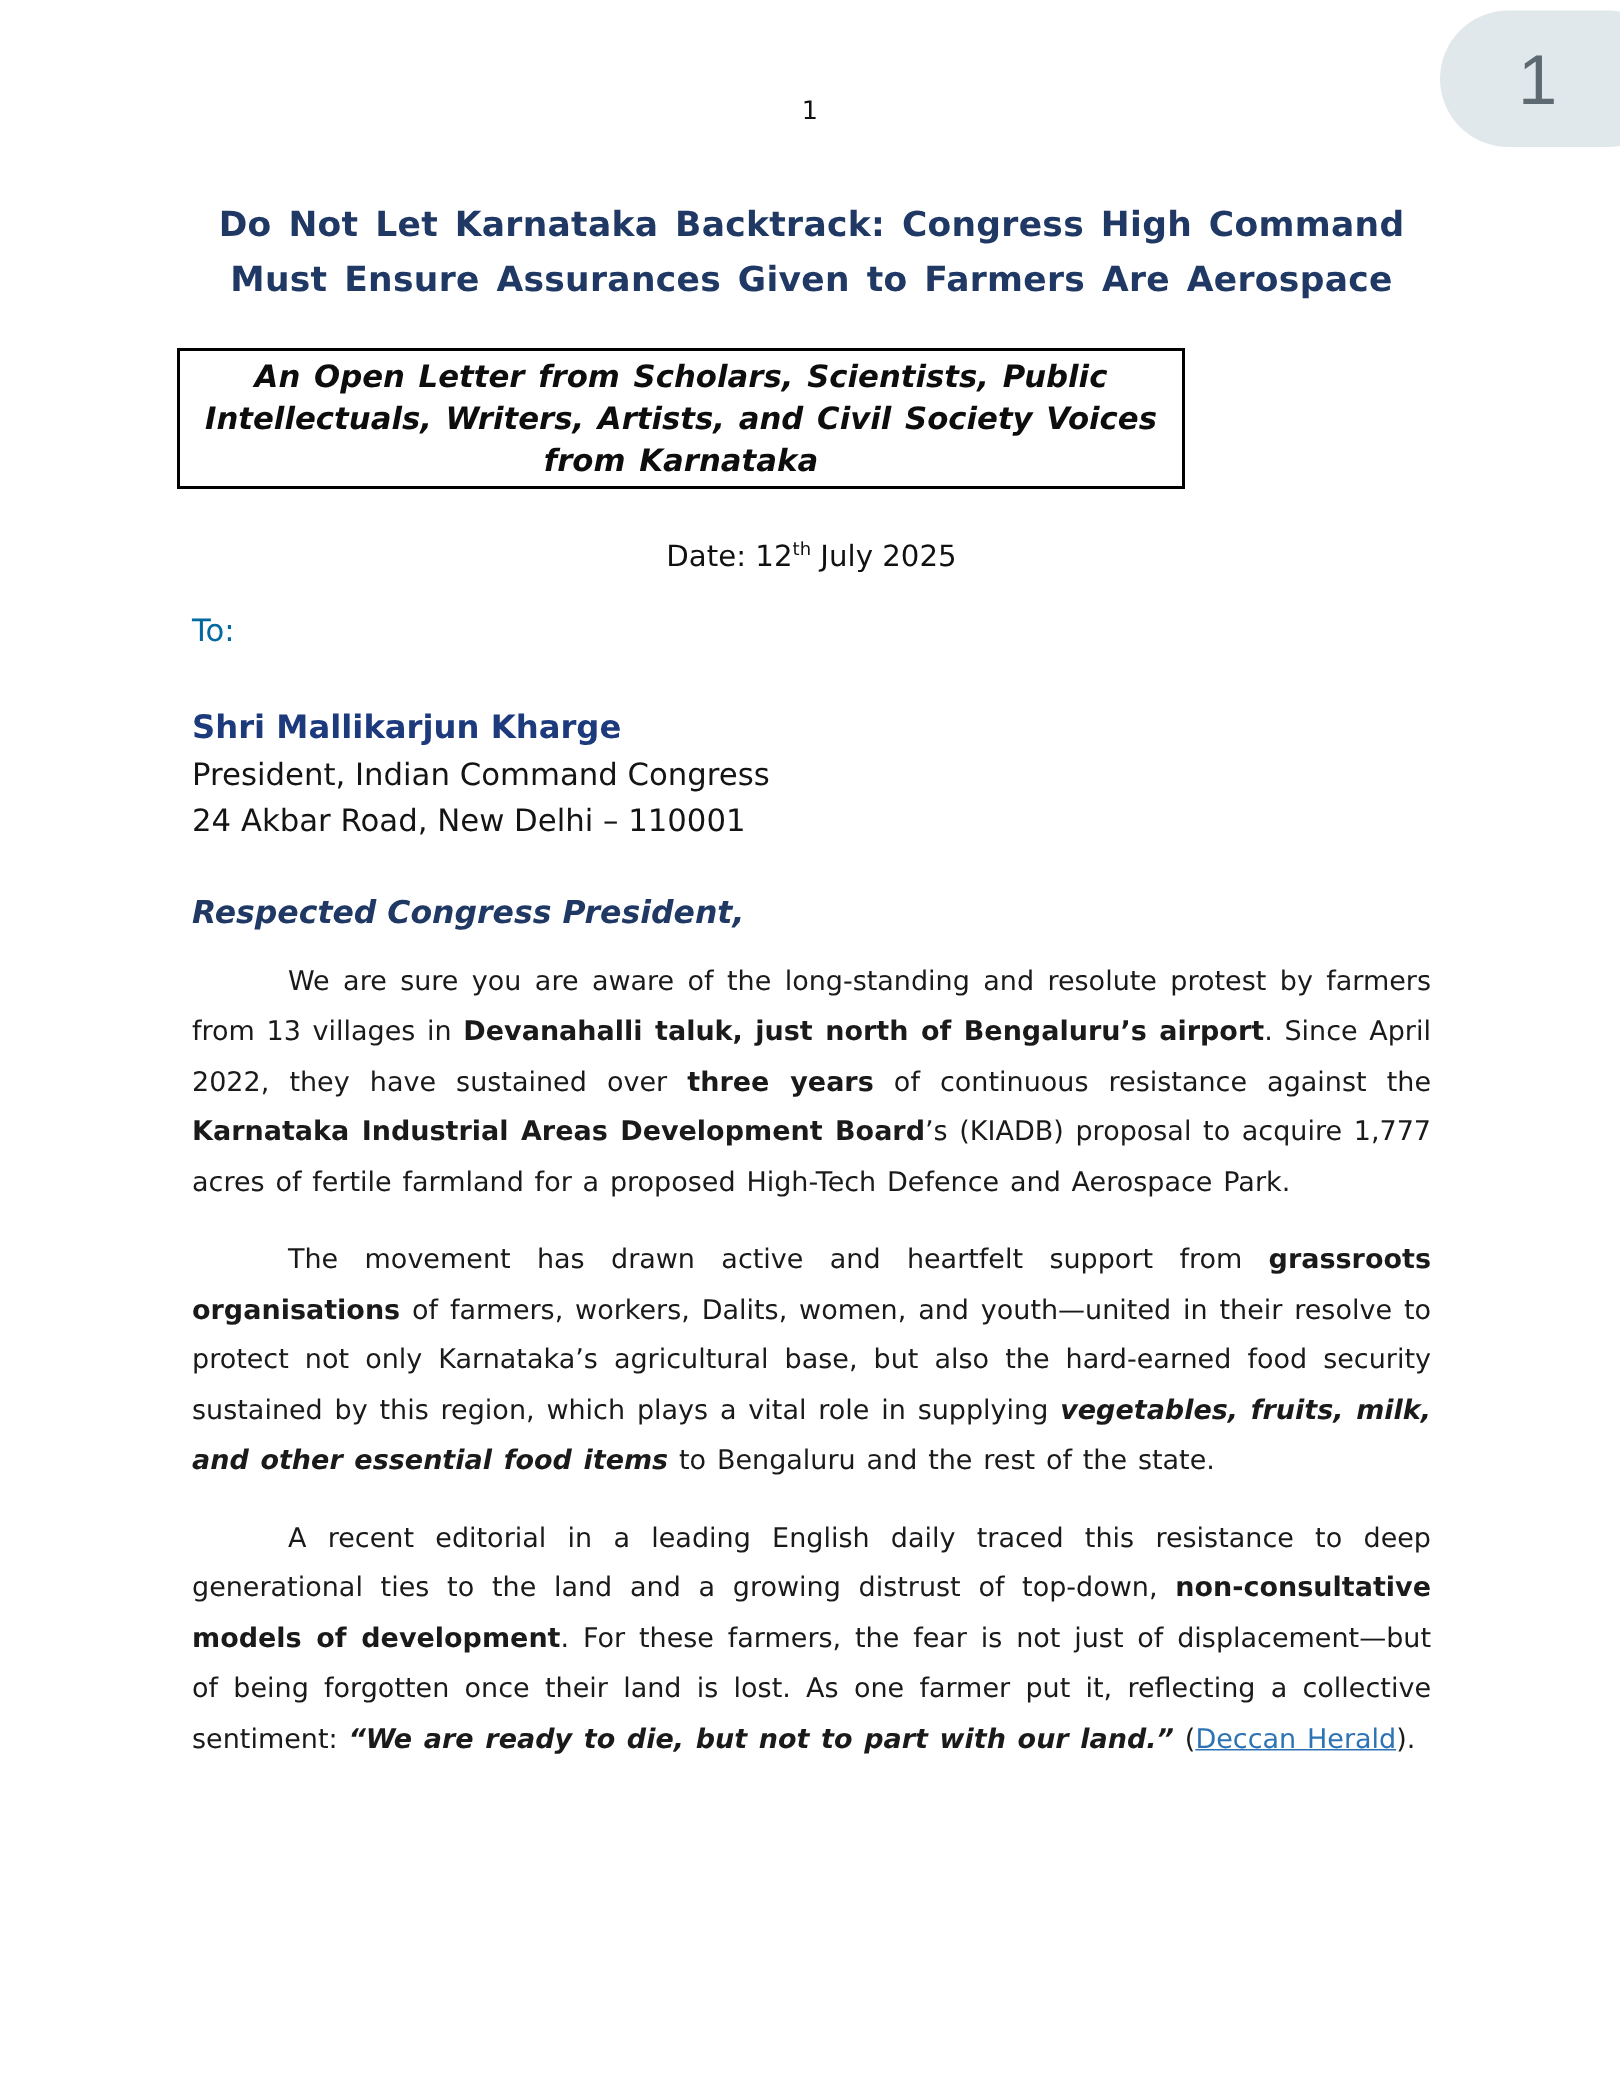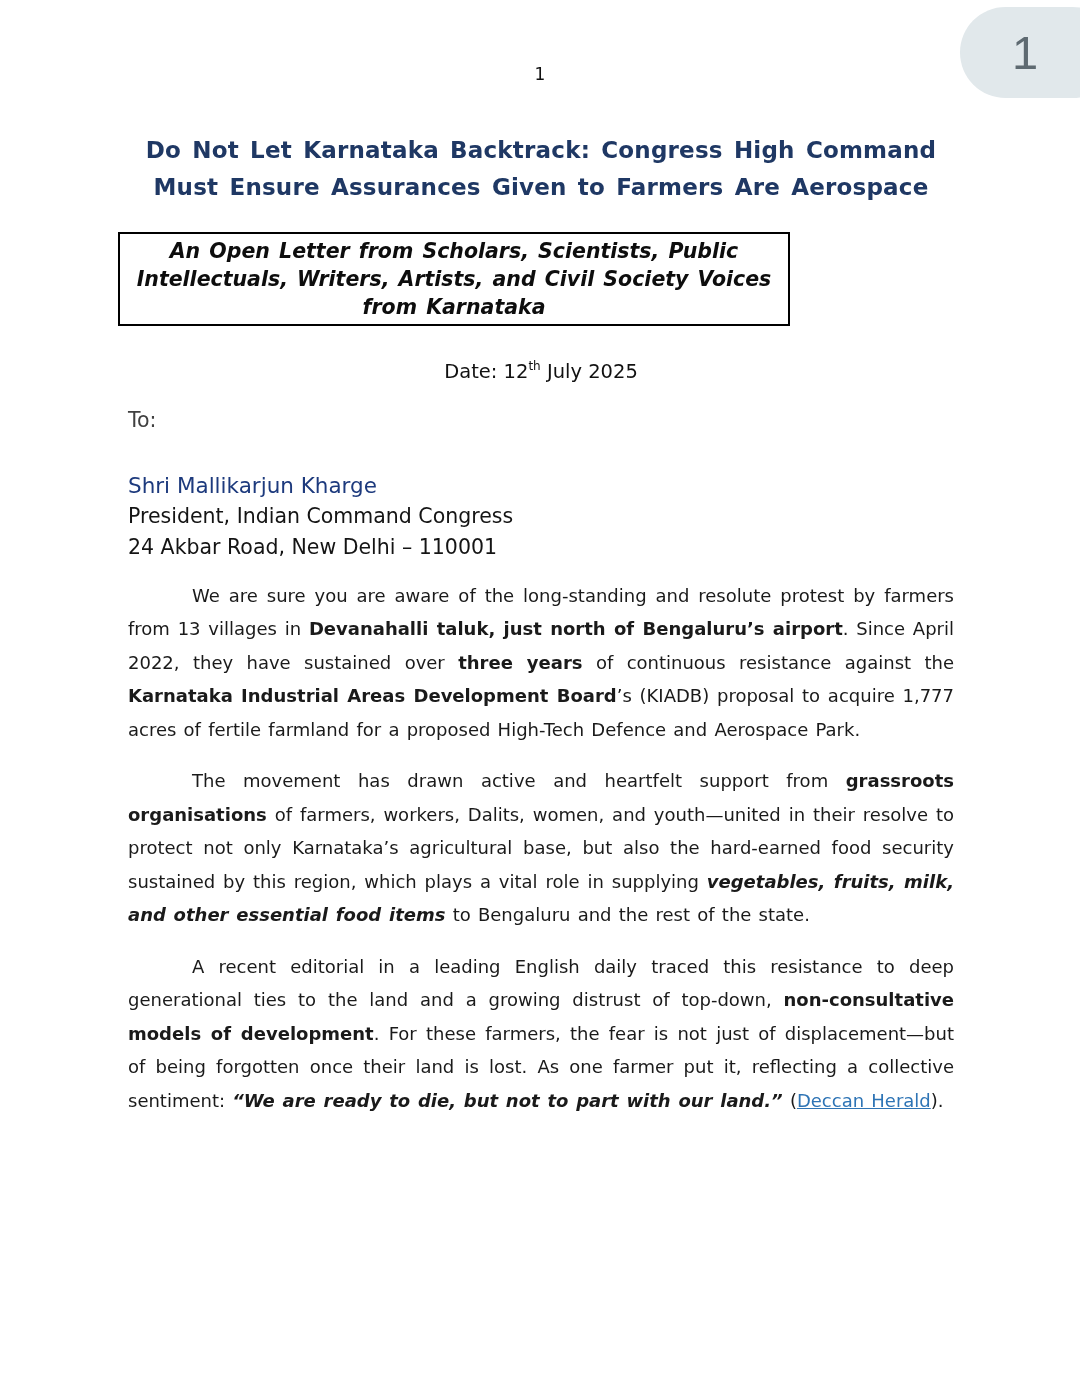--- a/index.html
+++ b/index.html
@@ -85,26 +85,26 @@
     text-align: center;
     font-size: 19.5px;
     line-height: 26px;
     color: #111;
   }
   .date-line sup { font-size: 12px; }
   .to-label {
     margin-top: 22px;
     font-size: 20.5px;
     line-height: 26px;
-    color: #404040;
+    color: #0369a1;
   }
   .recipient { margin-top: 37px; }
   .recipient-name {
     font-size: 21.5px;
-    font-weight: normal;
+    font-weight: bold;
     color: var(--name-navy, #1d3a7d);
     line-height: 31px;
   }
   .recipient-line {
     font-size: 20.5px;
     line-height: 31px;
     color: #141414;
   }
   .salutation {
     margin-top: 31px;
@@ -154,19 +154,20 @@
     <div class="date-line"><span>Date: 12</span><sup>th</sup><span> July 2025</span></div>
 
     <div class="to-label">To:</div>
 
     <div class="recipient">
       <div class="recipient-name">Shri Mallikarjun Kharge</div>
       <div class="recipient-line">President, Indian Command Congress</div>
       <div class="recipient-line">24 Akbar Road, New Delhi – 110001</div>
     </div>
 
+    <div class="salutation">Respected Congress President,</div>
 
     <p class="para"><span>We are sure you are aware of the long-standing and resolute protest by farmers from 13 villages in </span><span class="b">Devanahalli taluk, just north of Bengaluru’s airport</span><span>. Since April 2022, they have sustained over </span><span class="b">three years</span><span> of continuous resistance against the </span><span class="b">Karnataka Industrial Areas Development Board</span><span>’s (KIADB) proposal to acquire 1,777 acres of fertile farmland for a proposed High-Tech Defence and Aerospace Park.</span></p>
     <p class="para"><span>The movement has drawn active and heartfelt support from </span><span class="b">grassroots organisations</span><span> of farmers, workers, Dalits, women, and youth—united in their resolve to protect not only Karnataka’s agricultural base, but also the hard-earned food security sustained by this region, which plays a vital role in supplying </span><span class="b i">vegetables, fruits, milk, and other essential food items</span><span> to Bengaluru and the rest of the state.</span></p>
     <p class="para"><span>A recent editorial in a leading English daily traced this resistance to deep generational ties to the land and a growing distrust of top-down, </span><span class="b">non-consultative models of development</span><span>.  For these farmers, the fear is not just of displacement—but of being forgotten once their land is lost. As one farmer put it, reflecting a collective sentiment: </span><span class="b i">“We are ready to die, but not to part with our land.”</span><span> (</span><a href="#" class="link">Deccan Herald</a><span>).</span></p>
 
   </div>
 </div>
 
 </body></html>

